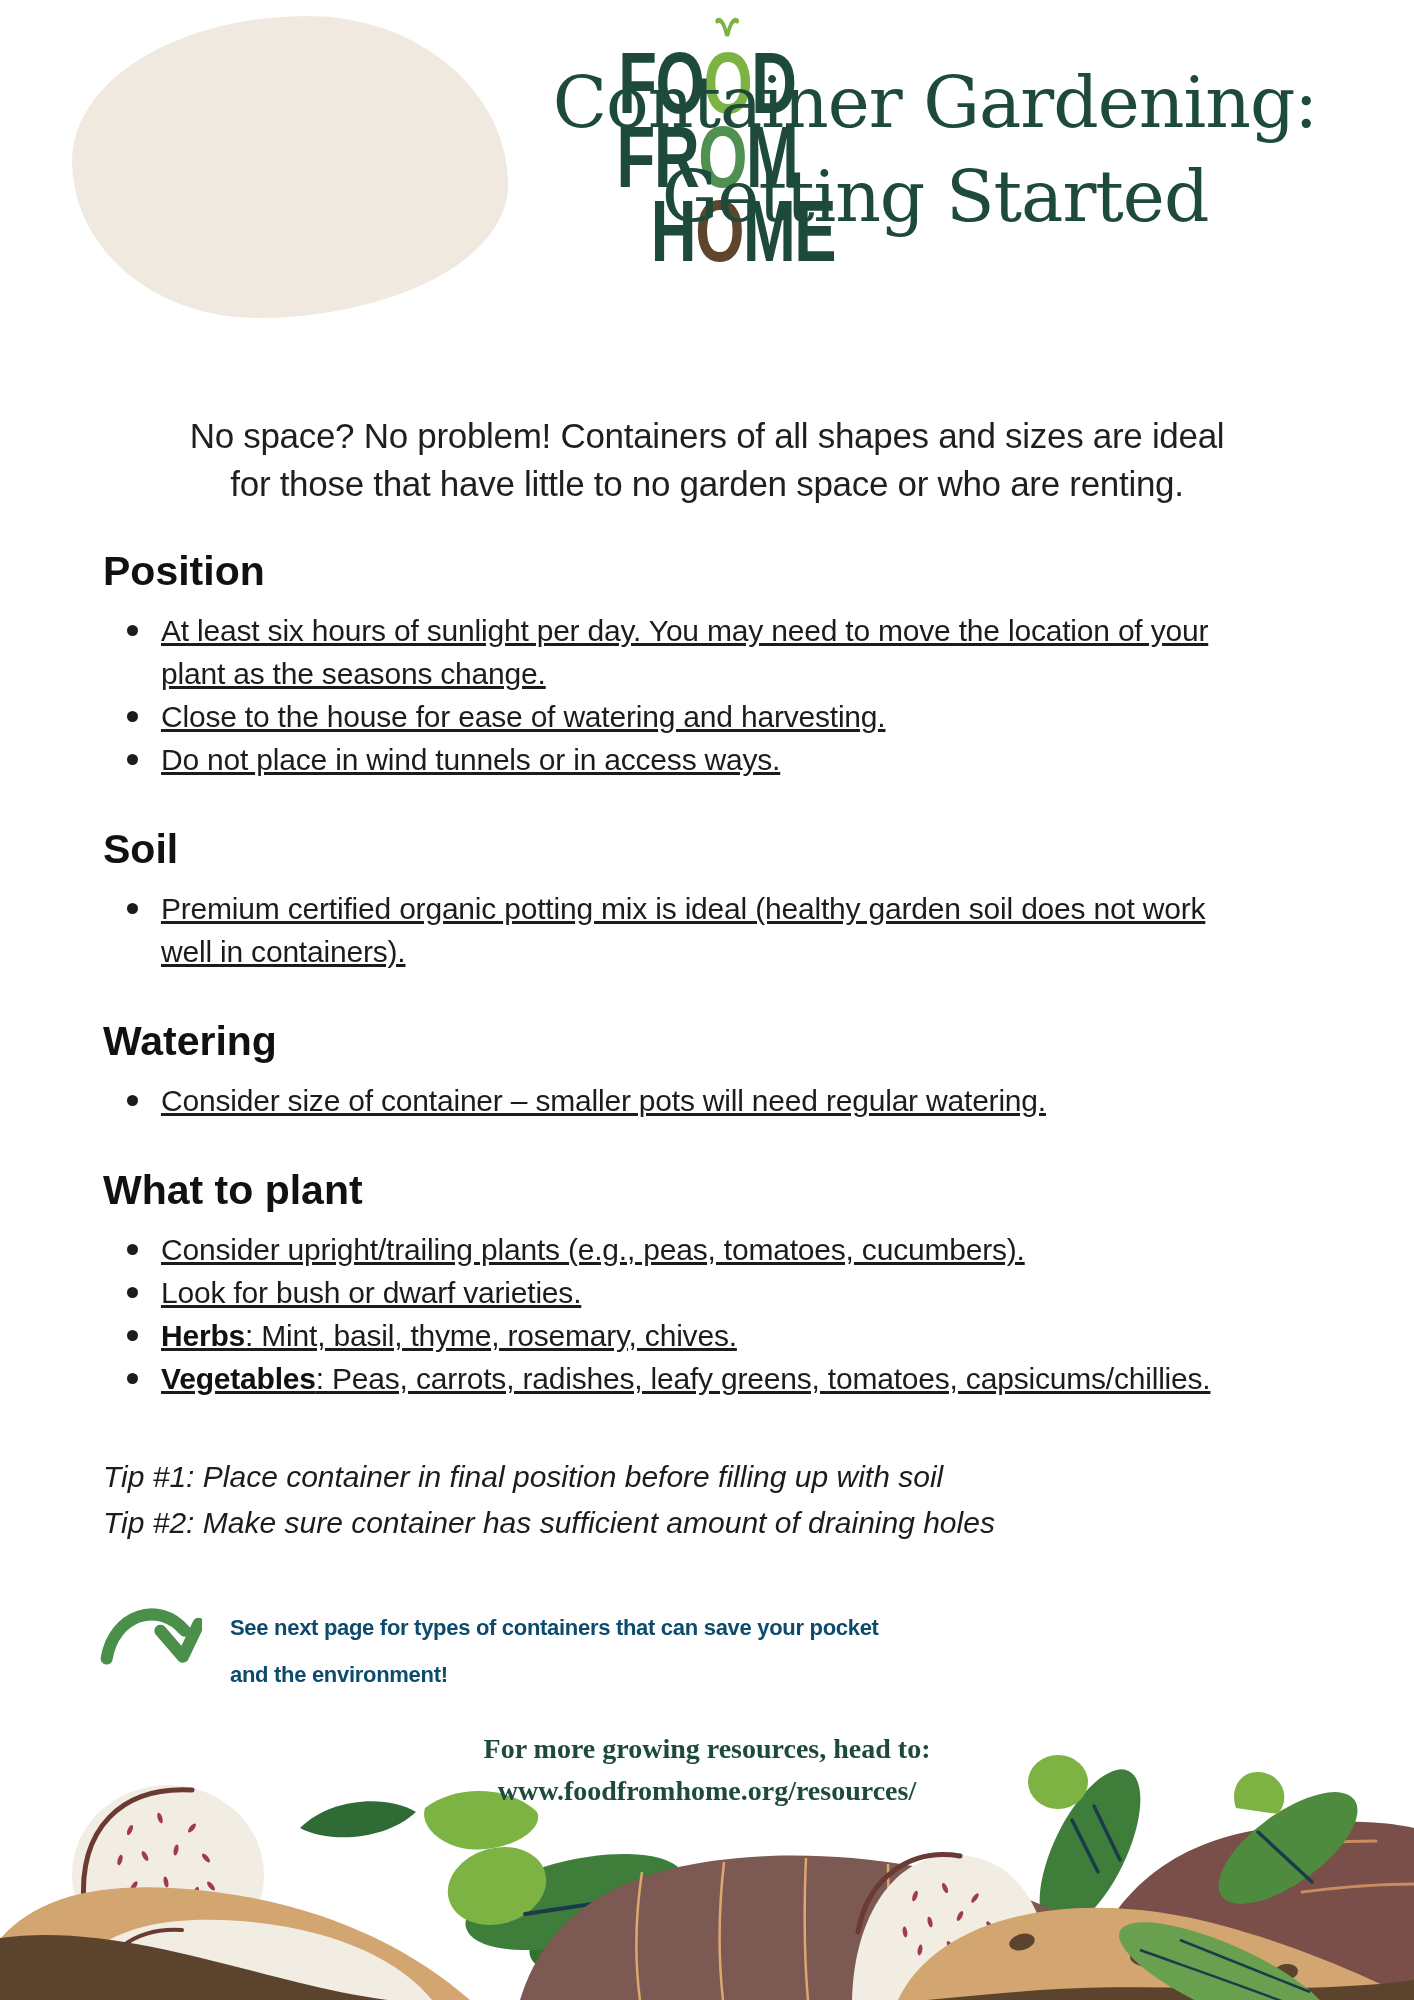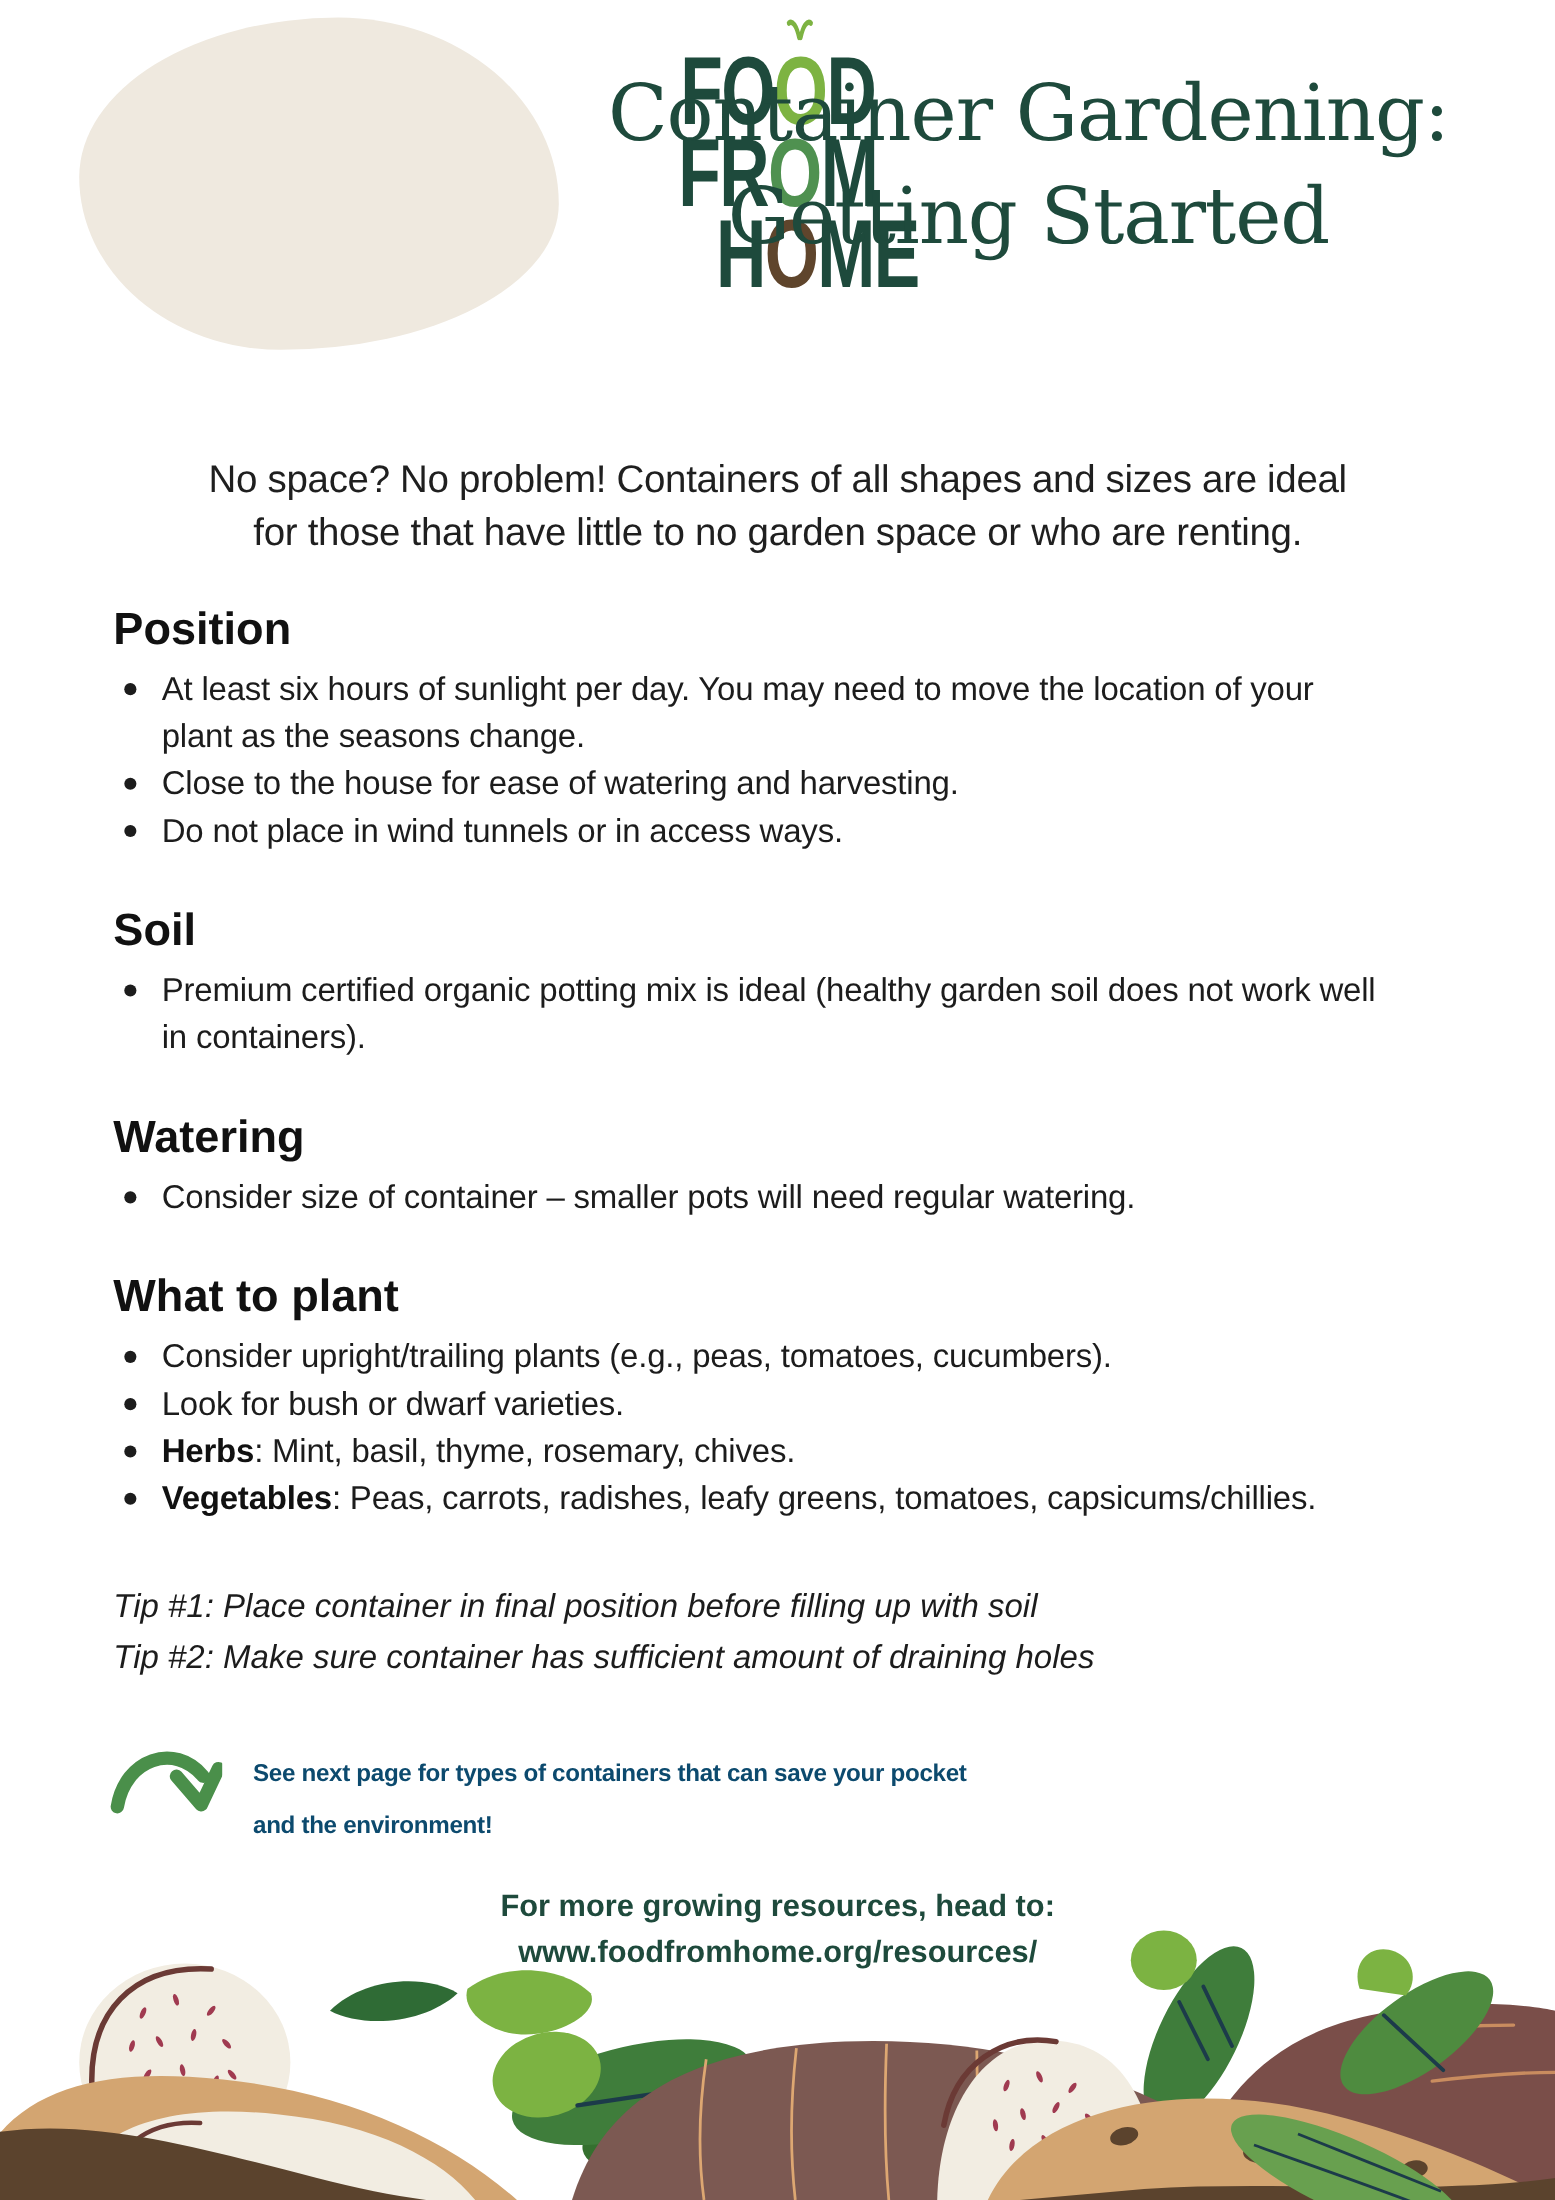--- a/index.html
+++ b/index.html
@@ -32,41 +32,42 @@
   
   .content{position:absolute;left:0;top:412px;width:100%;z-index:2;}
   .intro{
     text-align:center;font-size:35px;line-height:48px;color:#1f1f1f;letter-spacing:-0.3px;
   }
   .sections{margin:40px 80px 0 103px;max-width:1150px;}
   .section-heading{
     font-size:41px;font-weight:700;color:#111;margin:45px 0 10px 0;
   }
   .section-heading:first-child{margin-top:0;}
-  .sections ul{list-style:none;margin:0;padding:0 0 0 44px;max-width:1140px;}
+  .sections ul{list-style:none;margin:14px;padding:0 0 0 44px;max-width:1140px;text-decoration:underline;}
   .sections li{
     position:relative;font-size:30px;line-height:43px;color:#1c1c1c;letter-spacing:-0.2px;
   }
   .sections li::before{
     content:"";position:absolute;left:-34px;top:16px;width:11px;height:11px;
     border-radius:50%;background:#1c1c1c;
   }
   .sections .b{font-weight:700;color:#111;}
   .sections .u{text-decoration:underline;text-underline-offset:5px;text-decoration-thickness:2px;}
   .tips{margin:54px 80px 0 103px;font-style:italic;font-size:30px;line-height:46px;color:#1c1c1c;}
   .next-note{
     margin:58px 80px 0 98px;display:flex;align-items:flex-start;gap:28px;
   }
   .arrow-wrap{flex:0 0 auto;width:104px;height:104px;margin-top:-14px;}
   .next-note-text{
     font-weight:700;font-size:22px;line-height:47px;color:#0c4a6e;letter-spacing:-0.3px;
   }
   .footer{
     margin-top:30px;text-align:center;font-weight:700;font-size:28px;line-height:42px;
     color:var(--dark-green,#1e4a3c);
+    font-family:Liberation Serif, serif;
   }
   
   .veg{position:absolute;left:0;bottom:0;width:1414px;height:300px;z-index:1;pointer-events:none;}
 </style>
 </head>
 <body>
 
 <div class="page">
 
   <div class="logo-blob"></div>

